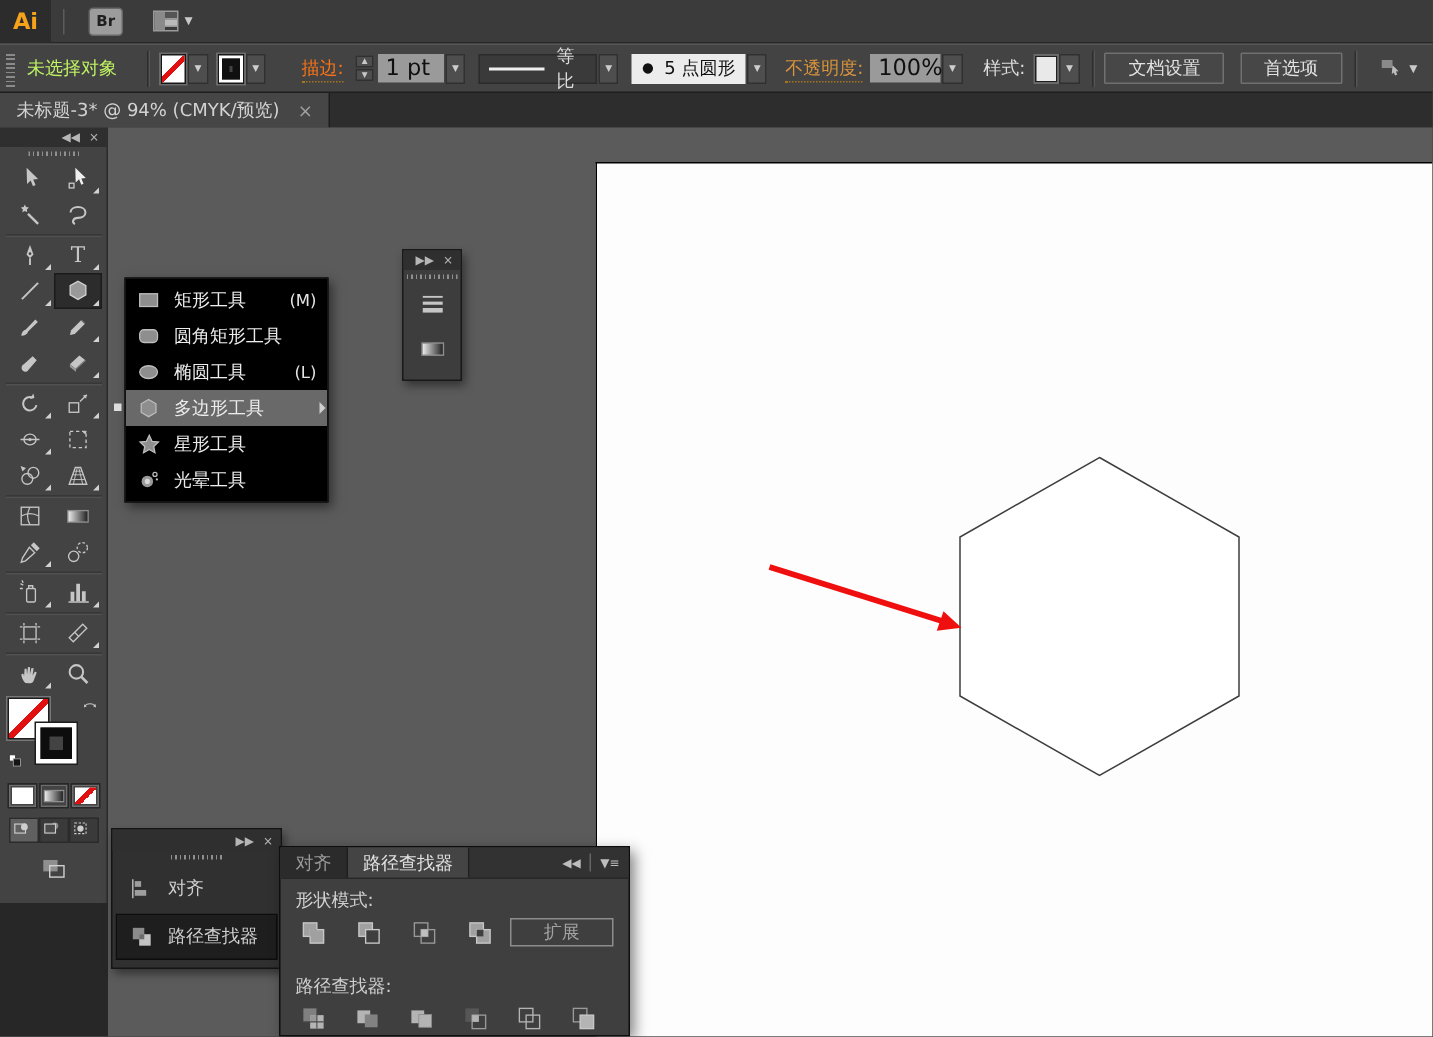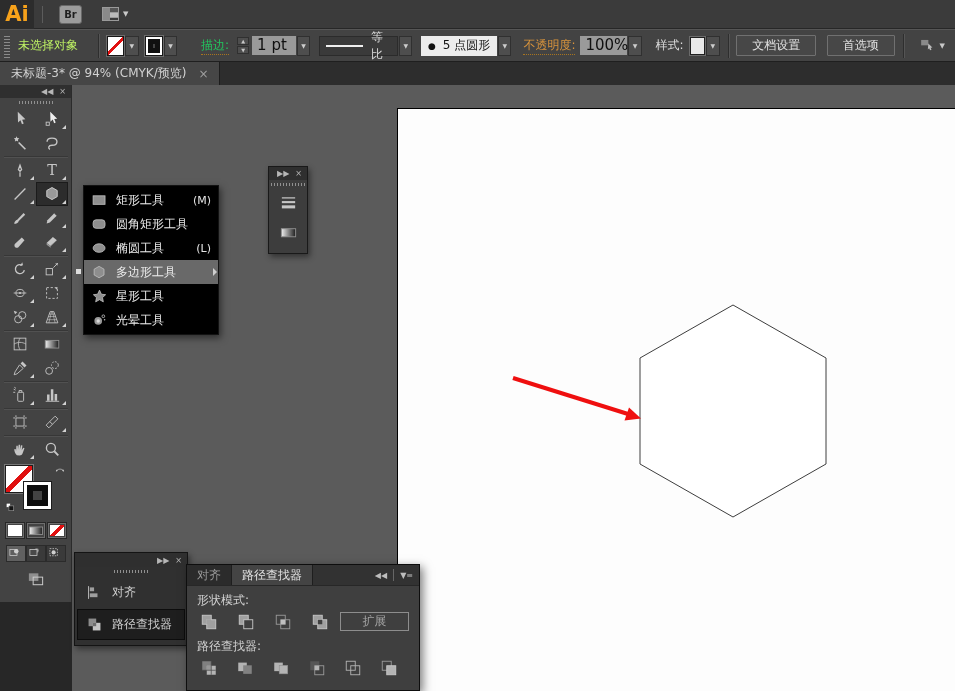--- a/index.html
+++ b/index.html
@@ -1,20 +1,20 @@
 <!DOCTYPE html>
 <html><head>
 <meta charset="utf-8">
 <style>
   html,body{margin:0;padding:0;width:955px;height:691px;overflow:hidden;background:#3a3a3a;
     font-family:"DejaVu Sans","Liberation Sans",sans-serif;font-size:12px;color:#dcdcdc;}
   *{box-sizing:border-box}
   
   .menubar{position:absolute;top:0;left:0;right:0;height:29px;background:#3b3b3b;border-bottom:1px solid #272727;display:flex;align-items:center}
-  .ai-logo{width:34px;height:29px;background:#2c2c2c;font-weight:bold;font-size:21px;display:flex;align-items:center;justify-content:center}
+  .ai-logo{width:34px;height:29px;background:#2c2c2c;font-weight:bold;font-size:15px;display:flex;align-items:center;justify-content:center}
   .menu-item{padding:0 14px;height:29px;line-height:29px;color:#e6e6e6;font-size:12.5px;white-space:nowrap}
   .mb-sep{width:1px;height:17px;background:#5c5c5c;margin:0 8px}
   .br-btn{width:23px;height:19px;background:#9c9c9c;color:#1f1f1f;border-radius:3px;font-size:10px;font-weight:bold;display:flex;align-items:center;justify-content:center;border:1px solid #686868;margin-left:8px}
   .ws-switch{display:flex;align-items:center;gap:4px;margin-left:20px}
   .ws-tile{width:17px;height:14px;border:1px solid #9a9a9a;display:flex}
   .ws-tile i{display:block}
   .ws-a{width:7px;height:12px;background:#8a8a8a}
   .ws-b{width:8px;height:5px;background:#555;border-bottom:1px solid #9a9a9a}
   .caret{font-size:7px;color:#c9c9c9}
   
@@ -128,21 +128,21 @@
   <div class="cb-sep"></div>
   <div class="swatch none-diag"></div>
   <div class="dd-btn">
       <span>▼</span>
     </div>
   <div style="width:8px"></div>
   <div class="swatch stroke-box"></div>
   <div class="dd-btn">
       <span>▼</span>
     </div>
-  <span class="o-link" style="margin-left: 24px; color: #22c55e;">描边:</span>
+  <span class="o-link" style="margin-left: 24px; color: #f97316;">描边:</span>
   <div class="stepper">
     <span>▲</span>
     <span>▼</span>
   </div>
   <div class="num-field">1 pt</div>
   <div class="dd-btn">
       <span>▼</span>
     </div>
   <div style="width:10px"></div>
   <div class="profile-dd">
@@ -612,21 +612,21 @@
             <div class="pf-btn">
               <svg viewBox="0 0 20 20" width="20" height="18">
                 <rect x="2.5" y="2.5" width="10" height="10" fill="#a0a0a0" stroke="#c8c8c8"></rect>
                 <rect x="7.5" y="7.5" width="10" height="10" fill="#a0a0a0" stroke="#c8c8c8"></rect>
                 <rect x="7.5" y="7.5" width="5" height="5" fill="#3f3f3f"></rect>
               </svg>
             </div>
           </span>
         <button class="expand-btn">扩展</button>
       </div>
-      <div class="pf-label" style="margin-top:7px">路径查找器:</div>
+      <div class="pf-label" style="margin-top:18px">路径查找器:</div>
       <div class="pf-row2">
           <div class="pf-btn">
             <svg viewBox="0 0 20 20" width="20" height="18">
               <rect x="2.5" y="2.5" width="10" height="10" fill="#808080"></rect>
               <rect x="7.5" y="7.5" width="10" height="10" fill="#b4b4b4"></rect>
               <path d="M7.5 7.5h5v5h-5z" fill="#989898"></path>
               <path d="M2.5 12.5h15M12.5 2.5v15" stroke="#4a4a4a" stroke-width=".8"></path>
             </svg>
           </div>
           <div class="pf-btn">

